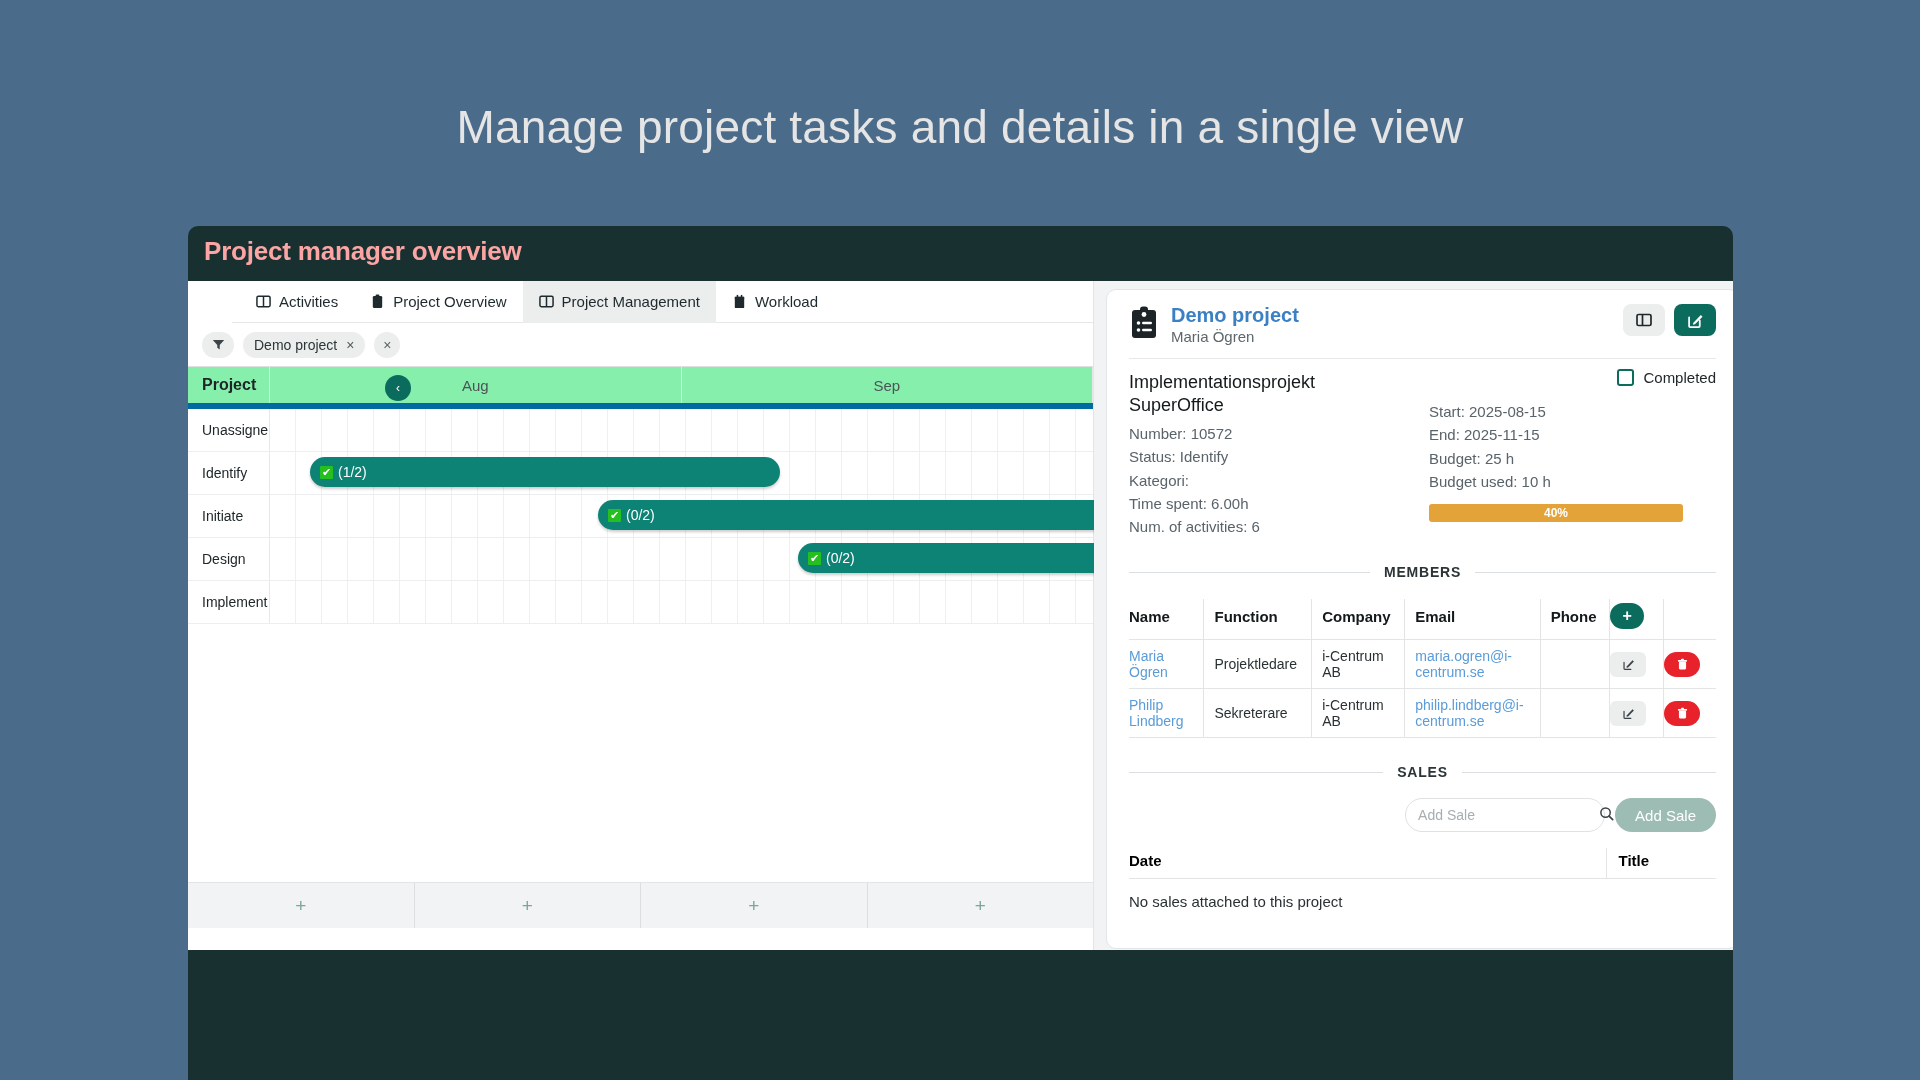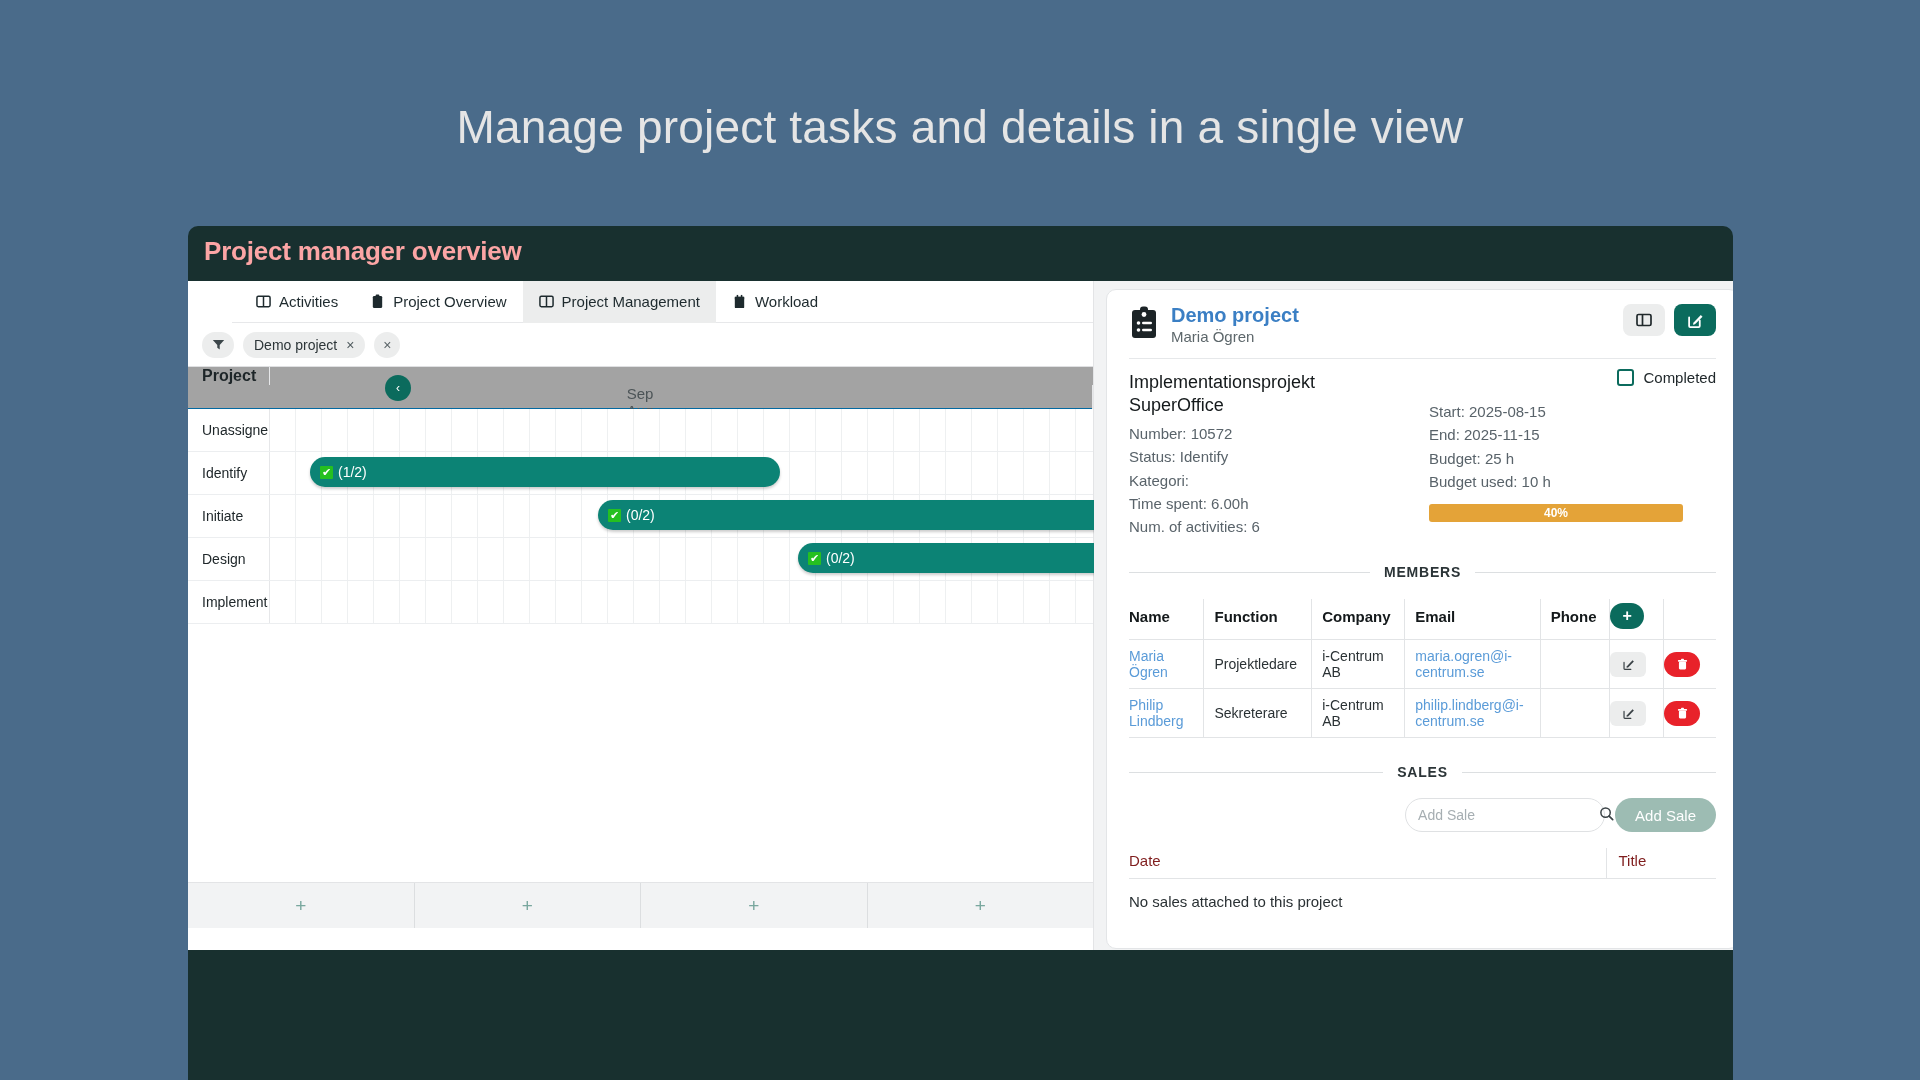--- a/index.html
+++ b/index.html
@@ -111,23 +111,22 @@
     display: flex; align-items: center; justify-content: center;
     color: #5a6468; font-size: 14px;
     cursor: pointer;
   }
 
   
   .gantt-head {
     position: relative;
     display: flex;
     height: 42px;
-    border-bottom: 1px solid #0369a1;
-    background: #a3a3a3;
-    flex-direction: column;
+    border-bottom: 6px solid #0369a1;
+    background: #86efac;
   }
   .gantt-head .proj-col {
     width: 82px;
     display: flex; align-items: center;
     padding-left: 14px;
     font-size: 16px; font-weight: bold; color: #1d2528;
     border-right: 1px solid #e6e7e9;
   }
   .month {
     flex: 1;
@@ -342,21 +341,21 @@
   .search-field input::placeholder { color: #a6aeb2; }
   .btn-addsale {
     height: 34px; padding: 0 20px;
     background: #9dbcb3; color: #ffffff;
     border: none; border-radius: 18px;
     font-size: 15px; cursor: pointer;
     font-family: "Liberation Sans", sans-serif;
   }
   table.sales { width: 100%; border-collapse: collapse; margin-top: 16px; }
   table.sales th {
-    text-align: left; font-size: 15px; font-weight: normal; color: #7f1d1d;
+    text-align: left; font-size: 15px; font-weight: bold; color: #000000;
     padding: 4px 10px 9px 0;
     border-bottom: 1px solid #e2e4e6;
     border-right: 1px solid #e2e4e6;
   }
   table.sales th.last { border-right: none; }
   .no-sales { font-size: 15px; color: #2a3134; padding-top: 14px; }
 </style>
 </head>
 <body>
 
@@ -419,22 +418,22 @@
         </div>
         <div class="chip">
           <span>Demo project</span>
           <span class="x">×</span>
         </div>
         <div class="clear-x">×</div>
       </div>
 
       <div class="gantt-head">
         <div class="proj-col">Project</div>
+        <div class="month">Aug</div>
         <div class="month">Sep</div>
-        <div class="month">Aug</div>
         <div class="nav-prev">‹</div>
       </div>
 
       <div class="gantt-rows">
 
         <div class="grow">
           <div class="rlabel">Unassigne</div>
           <div class="rtrack"></div>
         </div>
 

